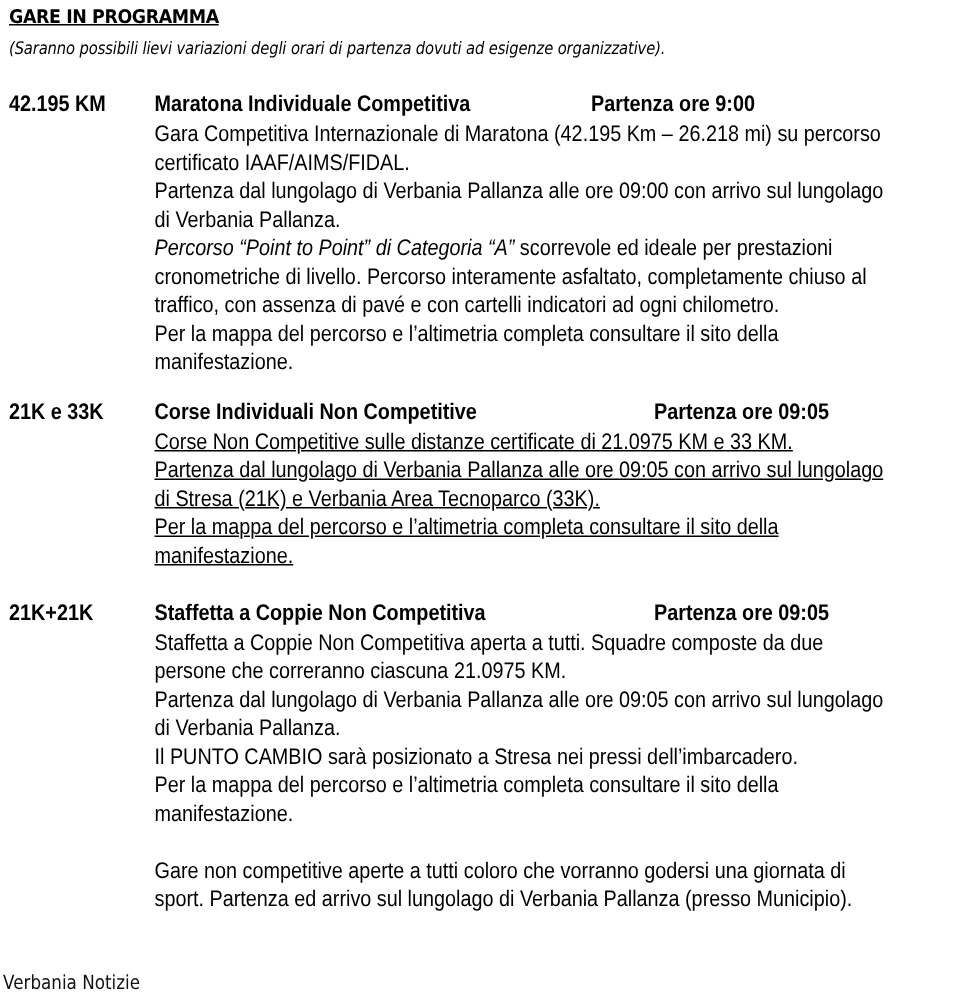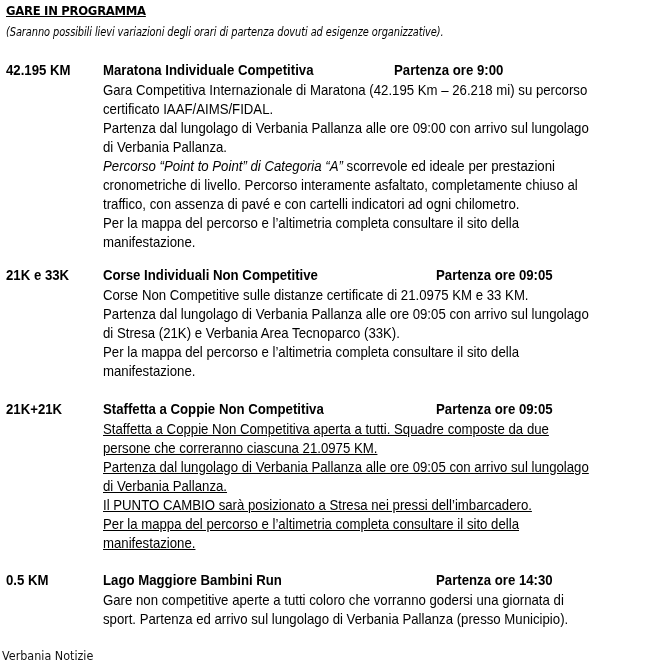--- a/index.html
+++ b/index.html
@@ -31,51 +31,46 @@
   <div class="body-line">certificato IAAF/AIMS/FIDAL.</div>
   <div class="body-line">Partenza dal lungolago di Verbania Pallanza alle ore 09:00 con arrivo sul lungolago</div>
   <div class="body-line">di Verbania Pallanza.</div>
   <div class="body-line"><span class="it">Percorso “Point to Point” di Categoria “A”</span><span> scorrevole ed ideale per prestazioni</span></div>
   <div class="body-line">cronometriche di livello. Percorso interamente asfaltato, completamente chiuso al</div>
   <div class="body-line">traffico, con assenza di pavé e con cartelli indicatori ad ogni chilometro.</div>
   <div class="body-line">Per la mappa del percorso e l’altimetria completa consultare il sito della</div>
   <div class="body-line">manifestazione.</div>
 </div>
 
-<div class="block" style="top:266px;">
+<div class="block" style="top:266px;text-decoration:underline;">
   <div class="row">
     <span class="dist">21K e 33K</span>
     <span class="title">Corse Individuali Non Competitive</span>
     <span class="start" style="left:436px;">Partenza ore 09:05</span>
   </div>
   <div class="body-line">Corse Non Competitive sulle distanze certificate di 21.0975 KM e 33 KM.</div>
   <div class="body-line">Partenza dal lungolago di Verbania Pallanza alle ore 09:05 con arrivo sul lungolago</div>
   <div class="body-line">di Stresa (21K) e Verbania Area Tecnoparco (33K).</div>
   <div class="body-line">Per la mappa del percorso e l’altimetria completa consultare il sito della</div>
   <div class="body-line">manifestazione.</div>
 </div>
 
-<div class="block" style="top:400px;text-decoration:underline;">
+<div class="block" style="top:400px;">
   <div class="row">
     <span class="dist">21K+21K</span>
     <span class="title">Staffetta a Coppie Non Competitiva</span>
     <span class="start" style="left:436px;">Partenza ore 09:05</span>
   </div>
   <div class="body-line">Staffetta a Coppie Non Competitiva aperta a tutti. Squadre composte da due</div>
   <div class="body-line">persone che correranno ciascuna 21.0975 KM.</div>
   <div class="body-line">Partenza dal lungolago di Verbania Pallanza alle ore 09:05 con arrivo sul lungolago</div>
   <div class="body-line">di Verbania Pallanza.</div>
   <div class="body-line">Il PUNTO CAMBIO sarà posizionato a Stresa nei pressi dell’imbarcadero.</div>
   <div class="body-line">Per la mappa del percorso e l’altimetria completa consultare il sito della</div>
   <div class="body-line">manifestazione.</div>
 </div>
 
 <div class="block" style="top:571px;">
-  <div class="row">
-    <span class="dist">0.5 KM</span>
-    <span class="title">Lago Maggiore Bambini Run</span>
-    <span class="start" style="left:436px;">Partenza ore 14:30</span>
-  </div>
   <div class="body-line">Gare non competitive aperte a tutti coloro che vorranno godersi una giornata di</div>
   <div class="body-line">sport. Partenza ed arrivo sul lungolago di Verbania Pallanza (presso Municipio).</div>
 </div>
 
 <div class="footer">Verbania Notizie</div>
 
 </body></html>

